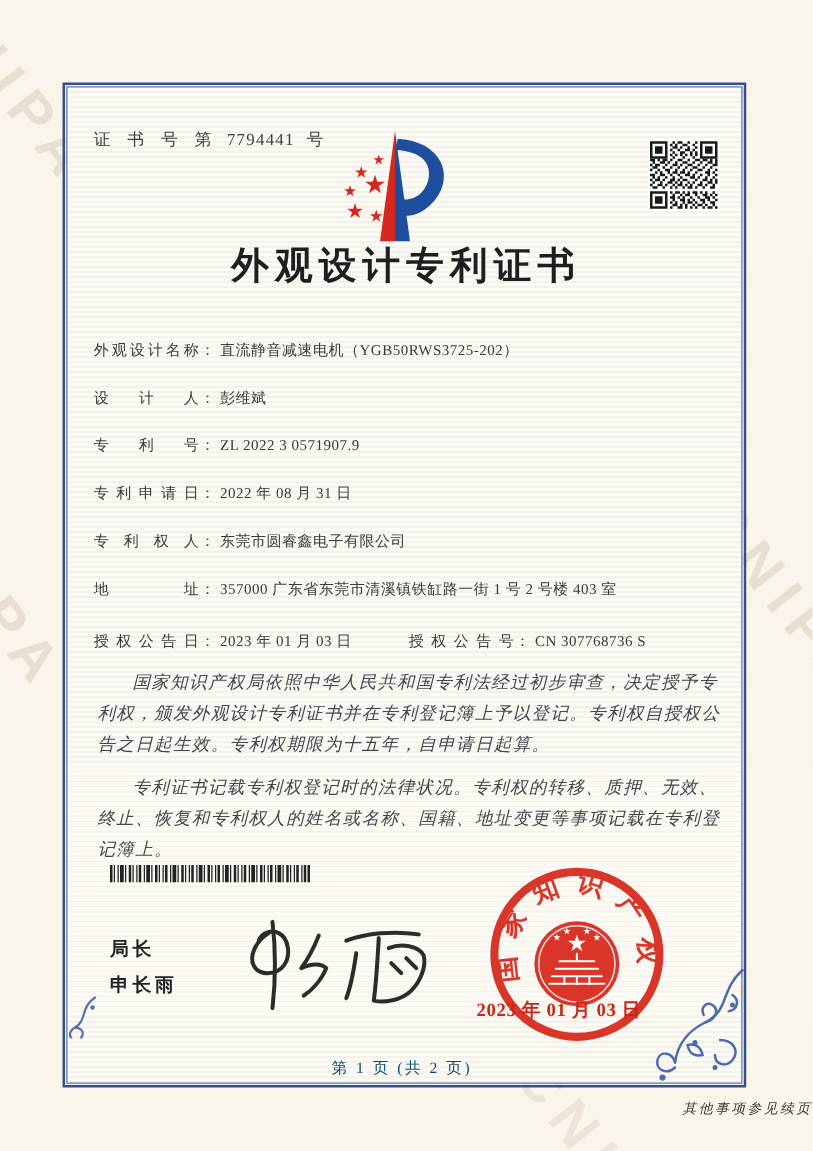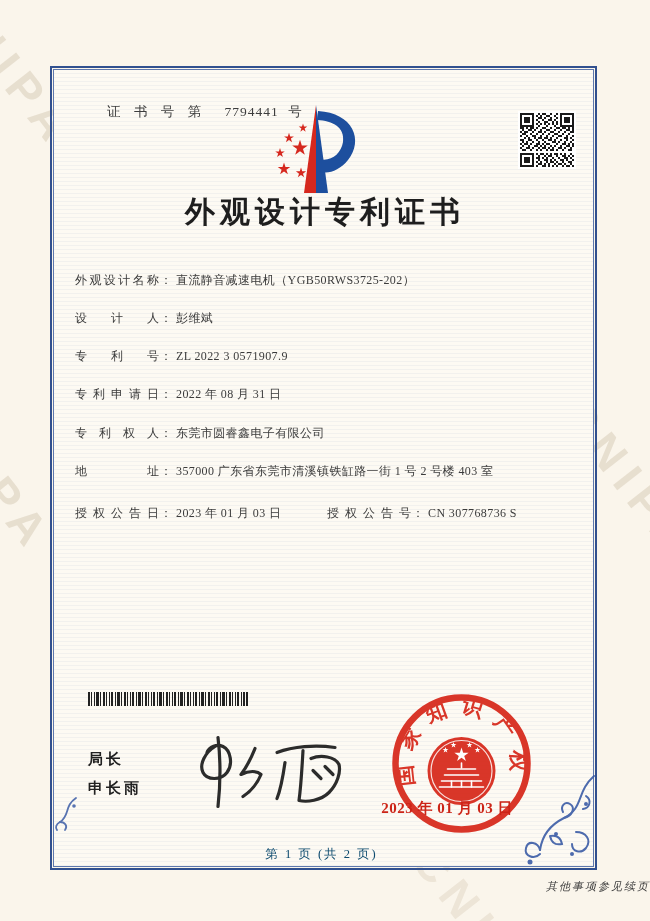--- a/index.html
+++ b/index.html
@@ -31,22 +31,22 @@
       repeating-linear-gradient(0deg,
         rgba(128,148,188,0.085) 0px, rgba(128,148,188,0.085) 1px,
         transparent 1px, transparent 4px),
       #fdfaf3;
   }
   
   .cert-no{
     position:absolute;left:75px;top:103px;
     font-size:13.5px;color:#3d3d3d;white-space:nowrap;
   }
-  .cert-no .pre{letter-spacing:5px;margin-left:32px;}
-  .cert-no .num{margin-left:15px;letter-spacing:1px;}
+  .cert-no .pre{letter-spacing:5px;}
+  .cert-no .num{margin-left:4px;letter-spacing:1px;}
   .cert-no .suf{margin-left:6px;}
   .title{
     position:absolute;left:0;top:192px;width:650px;text-align:center;
     font-size:30px;font-weight:700;letter-spacing:5px;color:#1e1e1e;
   }
   
   .field-row{position:absolute;left:75px;font-size:12px;color:#3b3b3b;white-space:nowrap;}
   .flabel{
     display:inline-block;width:84px;
     text-align:justify;text-align-last:justify;
@@ -161,20 +161,22 @@
   <span class="flabel">地址</span><span class="fcolon">：</span><span class="fvalue">357000 广东省东莞市清溪镇铁缸路一街 1 号 2 号楼 403 室</span>
 </div>
 <div class="field-row" style="top:505px">
   <span class="flabel">授权公告日</span><span class="fcolon">：</span><span class="fvalue">2023 年 01 月 03 日</span>
   <span class="second-col">
     <span class="flabel">授权公告号</span><span class="fcolon">：</span><span class="fvalue">CN 307768736 S</span>
   </span>
 </div>
 
 <div class="paras">
+  <p>国家知识产权局依照中华人民共和国专利法经过初步审查，决定授予专利权，颁发外观设计专利证书并在专利登记簿上予以登记。专利权自授权公告之日起生效。专利权期限为十五年，自申请日起算。</p>
+  <p>专利证书记载专利权登记时的法律状况。专利权的转移、质押、无效、终止、恢复和专利权人的姓名或名称、国籍、地址变更等事项记载在专利登记簿上。</p>
 </div>
 
 <svg class="abs" style="left:88px;top:692px" width="160" height="14" viewBox="0 0 160 14">
   <path fill="#222" d="M0 0h2v14h-2zM3 0h1v14h-1zM6 0h1v14h-1zM8 0h3v14h-3zM12 0h1v14h-1zM15 0h2v14h-2zM18 0h1v14h-1zM21 0h1v14h-1zM23 0h2v14h-2zM27 0h1v14h-1zM29 0h3v14h-3zM33 0h1v14h-1zM36 0h2v14h-2zM39 0h1v14h-1zM42 0h1v14h-1zM44 0h2v14h-2zM48 0h1v14h-1zM50 0h3v14h-3zM54 0h1v14h-1zM57 0h2v14h-2zM60 0h1v14h-1zM63 0h1v14h-1zM65 0h2v14h-2zM69 0h1v14h-1zM71 0h3v14h-3zM75 0h1v14h-1zM78 0h2v14h-2zM81 0h1v14h-1zM84 0h1v14h-1zM86 0h2v14h-2zM90 0h1v14h-1zM92 0h3v14h-3zM96 0h1v14h-1zM99 0h2v14h-2zM102 0h1v14h-1zM105 0h1v14h-1zM107 0h2v14h-2zM111 0h1v14h-1zM113 0h3v14h-3zM117 0h1v14h-1zM120 0h2v14h-2zM123 0h1v14h-1zM126 0h1v14h-1zM128 0h2v14h-2zM132 0h1v14h-1zM134 0h3v14h-3zM138 0h1v14h-1zM141 0h2v14h-2zM144 0h1v14h-1zM147 0h1v14h-1zM149 0h2v14h-2zM153 0h1v14h-1zM155 0h2v14h-2zM158 0h2v14h-2z"></path>
 </svg>
 
 <div class="sig-title">局长</div>
 <div class="sig-name">申长雨</div>
 
 <svg class="abs" style="left:185px;top:733px" width="175" height="78" viewBox="0 0 175 75">

